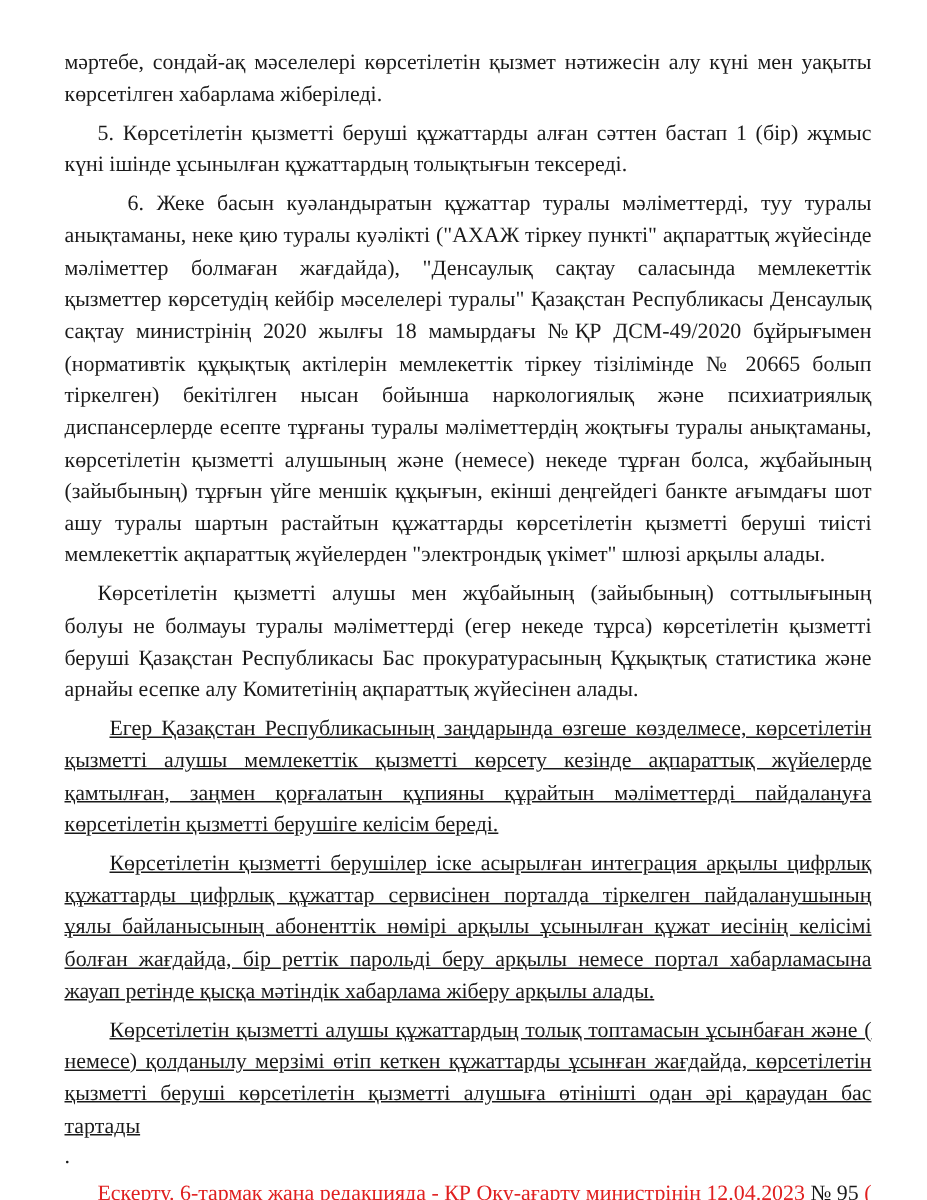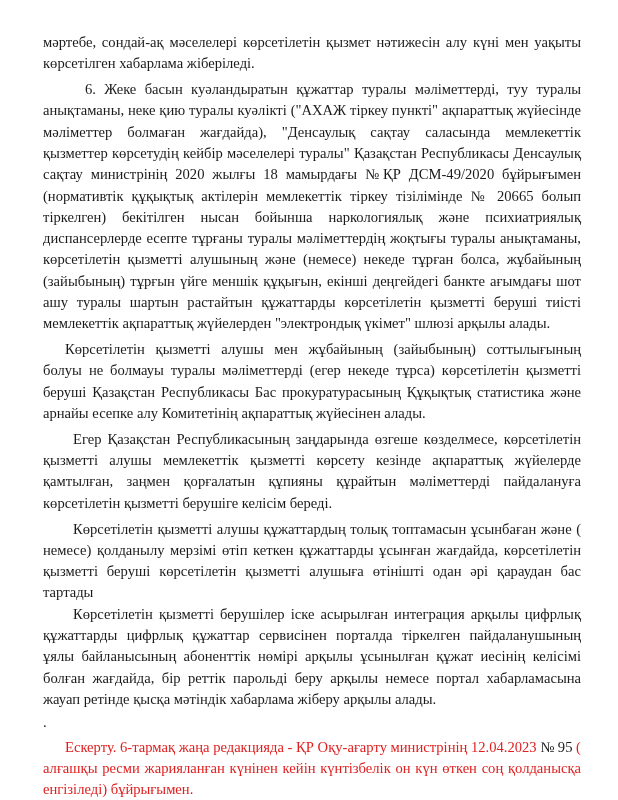--- a/index.html
+++ b/index.html
@@ -5,35 +5,36 @@
   html, body { margin: 0; padding: 0; background: #ffffff; }
   body { width: 618px; height: 800px; overflow: hidden; position: relative; }
   .page {
     position: absolute; left: 43px; top: 32px; width: 538px;
     font-family: "Liberation Serif", "DejaVu Serif", serif;
     font-size: 14.6px; line-height: 21.3px; color: #1a1a1a;
   }
   .p { margin: 0 0 4.5px 0; text-align: justify; text-align-last: left; }
   .ind1 { text-indent: 22px; }
   .ind2 { text-indent: 42px; font-family: Liberation Serif, serif; }
-  .ind3 { text-indent: 30px; }
+  .ind3 { text-indent: 30px; text-decoration: underline; }
   .note { color: #e02020; }
   .note .black { color: #1a1a1a; }
   .dot { margin: 2px 0 8px 0; line-height: 14px; }
 </style>
 </head>
 <body>
 
 <div class="page">
   <p class="p">мәртебе, сондай-ақ мәселелері көрсетілетін қызмет нәтижесін алу күні мен уақыты көрсетілген хабарлама жіберіледі.</p>
+  <p class="p ind1">5. Көрсетілетін қызметті беруші құжаттарды алған сәттен бастап 1 (бір) жұмыс күні ішінде ұсынылған құжаттардың толықтығын тексереді.</p>
   <p class="p ind2">6. Жеке басын куәландыратын құжаттар туралы мәліметтерді, туу туралы анықтаманы, неке қию туралы куәлікті ("АХАЖ тіркеу пункті" ақпараттық жүйесінде мәліметтер болмаған жағдайда), "Денсаулық сақтау саласында мемлекеттік қызметтер көрсетудің кейбір мәселелері туралы" Қазақстан Республикасы Денсаулық сақтау министрінің 2020 жылғы 18 мамырдағы №ҚР ДСМ-49/2020 бұйрығымен (нормативтік құқықтық актілерін мемлекеттік тіркеу тізілімінде № 20665 болып тіркелген) бекітілген нысан бойынша наркологиялық және психиатриялық диспансерлерде есепте тұрғаны туралы мәліметтердің жоқтығы туралы анықтаманы, көрсетілетін қызметті алушының және (немесе) некеде тұрған болса, жұбайының (зайыбының) тұрғын үйге меншік құқығын, екінші деңгейдегі банкте ағымдағы шот ашу туралы шартын растайтын құжаттарды көрсетілетін қызметті беруші тиісті мемлекеттік ақпараттық жүйелерден "электрондық үкімет" шлюзі арқылы алады.</p>
   <p class="p ind1">Көрсетілетін қызметті алушы мен жұбайының (зайыбының) соттылығының болуы не болмауы туралы мәліметтерді (егер некеде тұрса) көрсетілетін қызметті беруші Қазақстан Республикасы Бас прокуратурасының Құқықтық статистика және арнайы есепке алу Комитетінің ақпараттық жүйесінен алады.</p>
   <p class="p ind3">Егер Қазақстан Республикасының заңдарында өзгеше көзделмесе, көрсетілетін қызметті алушы мемлекеттік қызметті көрсету кезінде ақпараттық жүйелерде қамтылған, заңмен қорғалатын құпияны құрайтын мәліметтерді пайдалануға көрсетілетін қызметті берушіге келісім береді.</p>
+  <p class="p ind3">Көрсетілетін қызметті берушілер іске асырылған интеграция арқылы цифрлық құжаттарды цифрлық құжаттар сервисінен порталда тіркелген пайдаланушының ұялы байланысының абоненттік нөмірі арқылы ұсынылған құжат иесінің келісімі болған жағдайда, бір реттік парольді беру арқылы немесе портал хабарламасына жауап ретінде қысқа мәтіндік хабарлама жіберу арқылы алады.</p>
   <p class="p ind3" style="margin-bottom:0">Көрсетілетін қызметті алушы құжаттардың толық топтамасын ұсынбаған және ( немесе) қолданылу мерзімі өтіп кеткен құжаттарды ұсынған жағдайда, көрсетілетін қызметті беруші көрсетілетін қызметті алушыға өтінішті одан әрі қараудан бас тартады</p>
-  <p class="p ind3">Көрсетілетін қызметті берушілер іске асырылған интеграция арқылы цифрлық құжаттарды цифрлық құжаттар сервисінен порталда тіркелген пайдаланушының ұялы байланысының абоненттік нөмірі арқылы ұсынылған құжат иесінің келісімі болған жағдайда, бір реттік парольді беру арқылы немесе портал хабарламасына жауап ретінде қысқа мәтіндік хабарлама жіберу арқылы алады.</p>
   <p class="p dot">.</p>
   <p class="p ind1 note">
     <span>Ескерту. 6-тармақ жаңа редакцияда - ҚР Оқу-ағарту министрінің 12.04.2023</span>
     <span class="black">№ 95</span>
     <span>( алғашқы ресми жарияланған күнінен кейін күнтізбелік он күн өткен соң қолданысқа енгізіледі) бұйрығымен.</span>
   </p>
 
 </div>
 
 </body></html>

